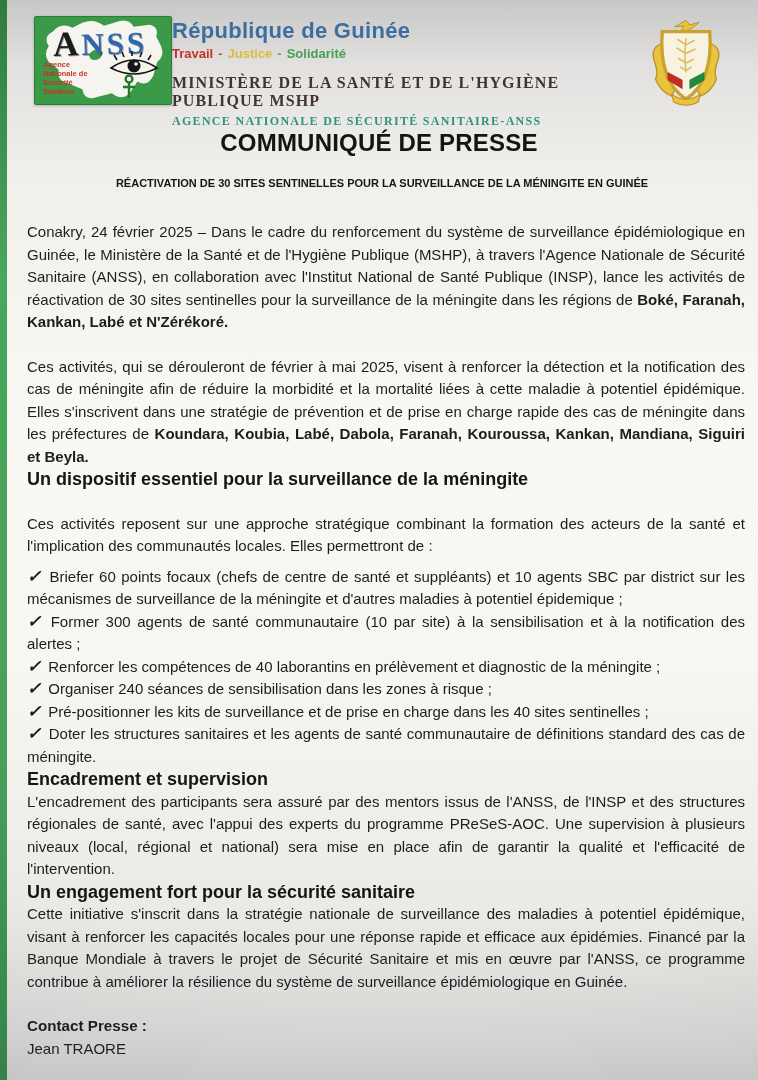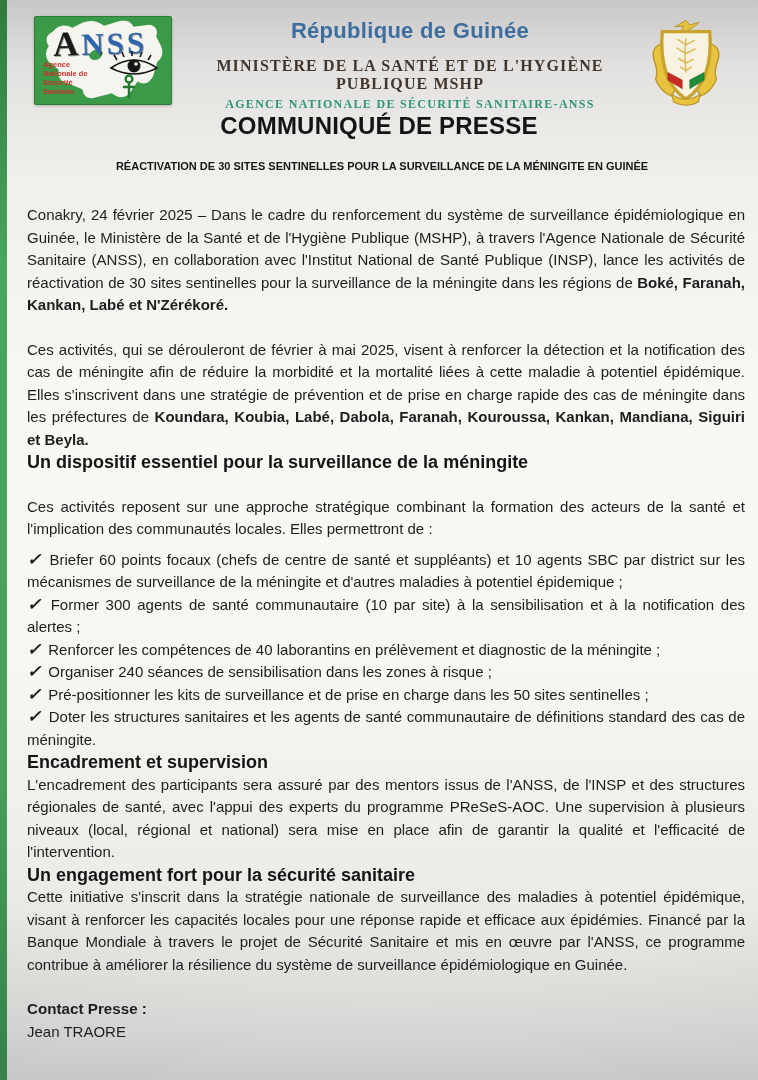--- a/index.html
+++ b/index.html
@@ -41,21 +41,21 @@
     transform: rotate(-2deg);
   }
   .anss-acronym .initial { color: #1b1b1b; font-size: 35px; }
   .anss-eye { position: absolute; right: 10px; top: 33px; }
   .anss-subtext {
     position: absolute; left: 8px; bottom: 8px;
     font-size: 7.5px; line-height: 9px; font-weight: 700; color: #c8332a;
   }
   .anss-ankh { position: absolute; right: 34px; bottom: 4px; }
 
-  .header-center { flex: 1; text-align: center; padding-top: 2px; }
+  .header-center { flex: 1; padding-top: 2px; }
   .republic {
     font-size: 22px; font-weight: 700; color: #3c6e9f; letter-spacing: 0.3px;
   }
   .motto { margin-top: 2px; font-size: 13px; font-weight: 700; }
   .motto .travail { color: #c53327; }
   .motto .sep1 { color: #b05a4a; padding: 0 5px; }
   .motto .justice { color: #d9bd3a; }
   .motto .sep2 { color: #7d9a6c; padding: 0 5px; }
   .motto .solidarite { color: #46a050; }
   .ministry {
@@ -127,20 +127,23 @@
       <svg class="anss-ankh" width="16" height="26" viewBox="0 0 16 26">
         <g stroke="#1f7a2e" stroke-width="2.4" fill="none">
           <circle cx="8" cy="5" r="3.4"></circle>
           <path d="M8,8 L8,24 M2,13 L14,13"></path>
         </g>
       </svg>
     </div>
 
     <div class="header-center">
       <div class="republic">République de Guinée</div>
+      <div class="motto">
+        <span class="travail">Travail</span><span class="sep1">-</span><span class="justice">Justice</span><span class="sep2">-</span><span class="solidarite">Solidarité</span>
+      </div>
       <div class="ministry">MINISTÈRE DE LA SANTÉ ET DE L'HYGIÈNE PUBLIQUE MSHP</div>
       <div class="agency">AGENCE NATIONALE DE SÉCURITÉ SANITAIRE-ANSS</div>
     </div>
 
     <svg class="emblem" viewBox="0 0 80 96">
       <path d="M13,28 Q2,33 7,47 Q11,58 8,65 Q13,78 25,83 L29,74 Q17,66 18,52 Q12,40 16,32 Z" fill="#e8c43e" stroke="#b8922a" stroke-width="1.4"></path>
       <path d="M67,28 Q78,33 73,47 Q69,58 72,65 Q67,78 55,83 L51,74 Q63,66 62,52 Q68,40 64,32 Z" fill="#e8c43e" stroke="#b8922a" stroke-width="1.4"></path>
       <path d="M40,3 L28,10 38,9 33,17 47,11 54,5 44,8 Z" fill="#e8c43e" stroke="#b8922a" stroke-width="1"></path>
       <path d="M15,15 L65,15 Q67,40 61,58 Q55,76 40,86 Q25,76 19,58 Q13,40 15,15 Z" fill="#f8f2e0" stroke="#c9a32e" stroke-width="3.5"></path>
       <path d="M40,22 Q38,40 40,58 M40,29 L31,23 M40,29 L49,24 M40,38 L30,32 M40,38 L50,33 M40,48 L32,43 M40,48 L48,44 M40,56 L34,52 M40,56 L46,52" stroke="#d9bd58" fill="none" stroke-width="1.6"></path>
@@ -161,21 +164,21 @@
 
     <h3>Un dispositif essentiel pour la surveillance de la méningite</h3>
 
     <p class="lead">Ces activités reposent sur une approche stratégique combinant la formation des acteurs de la santé et l'implication des communautés locales. Elles permettront de :</p>
 
     <ul class="action-list">
       <li><span class="check">✓</span><span>Briefer 60 points focaux (chefs de centre de santé et suppléants) et 10 agents SBC par district sur les mécanismes de surveillance de la méningite et d'autres maladies à potentiel épidemique ;</span></li>
       <li><span class="check">✓</span><span>Former 300 agents de santé communautaire (10 par site) à la sensibilisation et à la notification des alertes ;</span></li>
       <li><span class="check">✓</span><span>Renforcer les compétences de 40 laborantins en prélèvement et diagnostic de la méningite ;</span></li>
       <li><span class="check">✓</span><span>Organiser 240 séances de sensibilisation dans les zones à risque ;</span></li>
-      <li><span class="check">✓</span><span>Pré-positionner les kits de surveillance et de prise en charge dans les 50 sites sentinelles ;</span></li>
+      <li><span class="check">✓</span><span>Pré-positionner les kits de surveillance et de prise en charge dans les 40 sites sentinelles ;</span></li>
       <li><span class="check">✓</span><span>Doter les structures sanitaires et les agents de santé communautaire de définitions standard des cas de méningite.</span></li>
     </ul>
 
     <h3>Encadrement et supervision</h3>
     <p>L'encadrement des participants sera assuré par des mentors issus de l'ANSS, de l'INSP et des structures régionales de santé, avec l'appui des experts du programme PReSeS-AOC. Une supervision à plusieurs niveaux (local, régional et national) sera mise en place afin de garantir la qualité et l'efficacité de l'intervention.</p>
 
     <h3>Un engagement fort pour la sécurité sanitaire</h3>
     <p>Cette initiative s'inscrit dans la stratégie nationale de surveillance des maladies à potentiel épidémique, visant à renforcer les capacités locales pour une réponse rapide et efficace aux épidémies. Financé par la Banque Mondiale à travers le projet de Sécurité Sanitaire et mis en œuvre par l'ANSS, ce programme contribue à améliorer la résilience du système de surveillance épidémiologique en Guinée.</p>
 
     <div class="contact">

